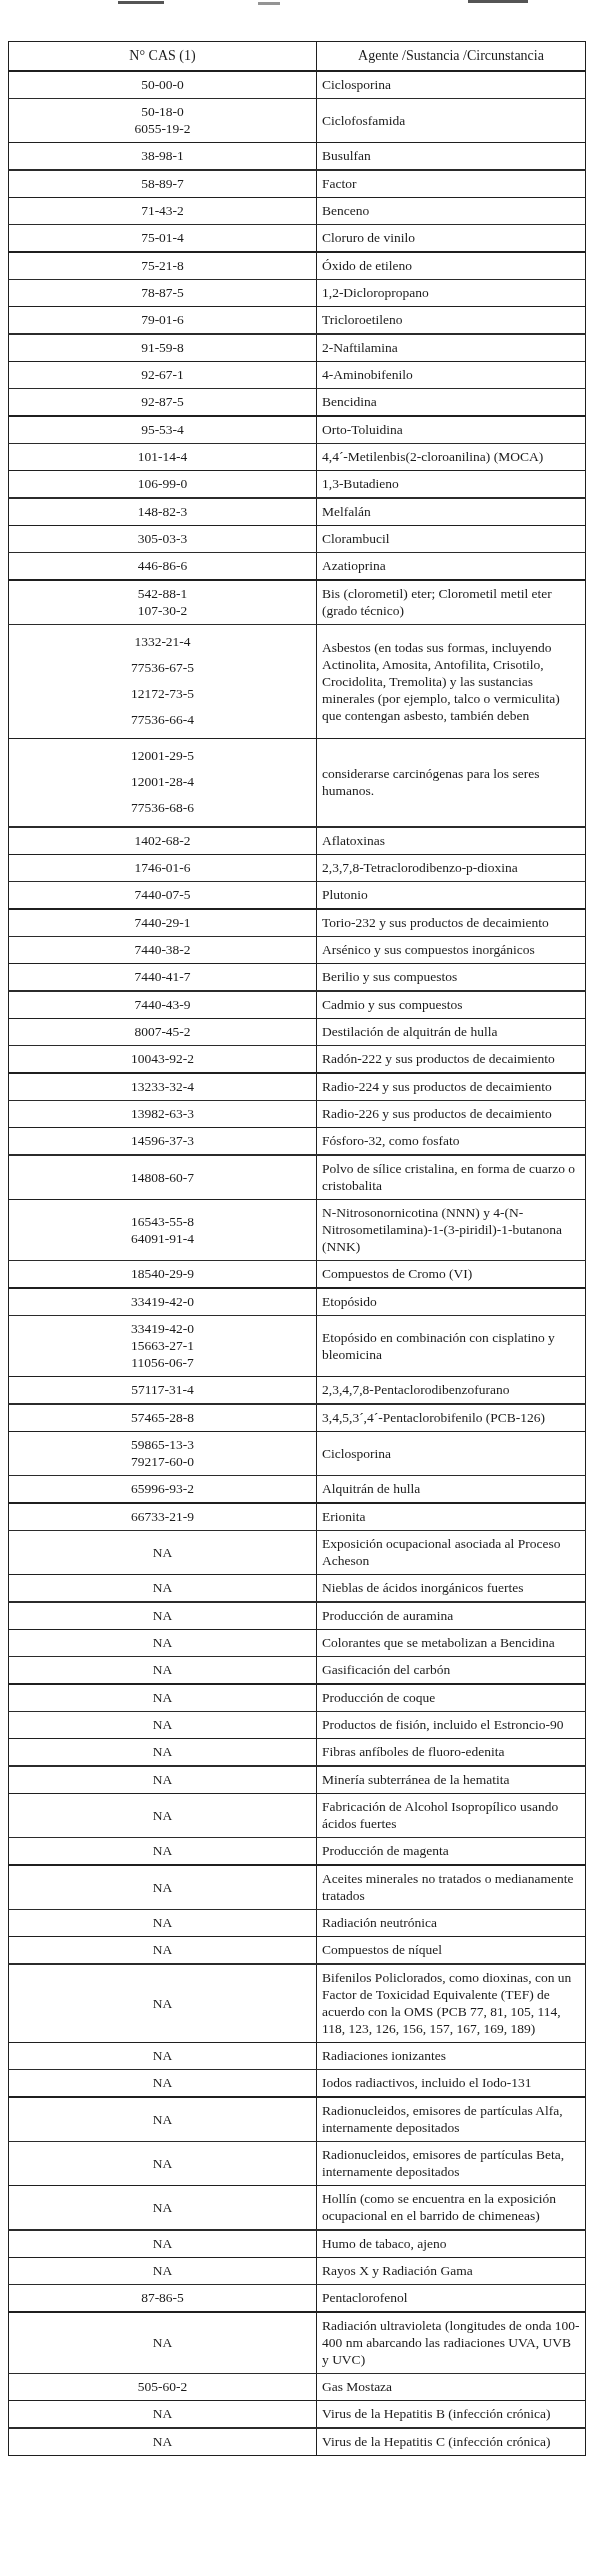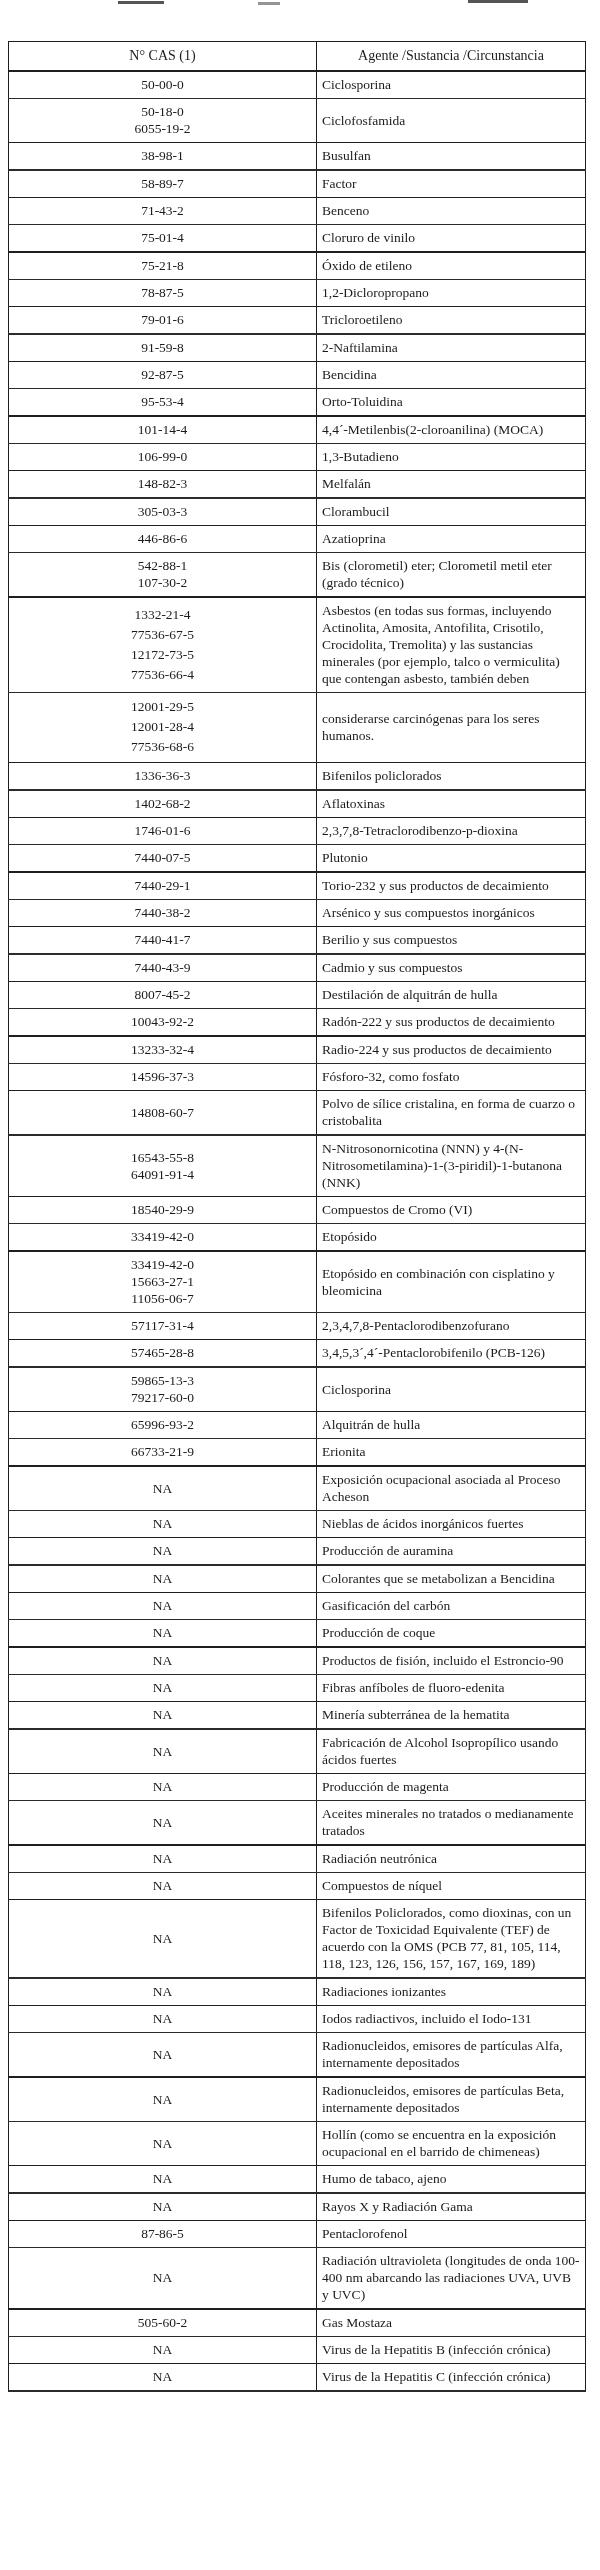--- a/index.html
+++ b/index.html
@@ -52,21 +52,21 @@
   }
   col.c-cas { width: 308px; }
   td.cas-cell {
     text-align: center;
     white-space: pre-line;
   }
   td.agent-cell {
     text-align: left;
   }
   tr.spread td.cas-cell {
-    line-height: 20px;
+    line-height: 26px;
   }
   
   .cas-table tr:nth-child(odd) td { border-bottom-color: #2b2b2b; }
   .cas-table tr:nth-child(3n) td  { border-bottom-width: 2px; }
 </style>
 </head>
 <body>
 
 <div class="page">
   <div class="scan-mark m1"></div>
@@ -120,20 +120,24 @@
         </tr>
         <tr>
           <td class="cas-cell">79-01-6</td>
           <td class="agent-cell">Tricloroetileno</td>
         </tr>
         <tr>
           <td class="cas-cell">91-59-8</td>
           <td class="agent-cell">2-Naftilamina</td>
         </tr>
         <tr>
+          <td class="cas-cell">92-67-1</td>
+          <td class="agent-cell">4-Aminobifenilo</td>
+        </tr>
+        <tr>
           <td class="cas-cell">92-87-5</td>
           <td class="agent-cell">Bencidina</td>
         </tr>
         <tr>
           <td class="cas-cell">95-53-4</td>
           <td class="agent-cell">Orto-Toluidina</td>
         </tr>
         <tr>
           <td class="cas-cell">101-14-4</td>
           <td class="agent-cell">4,4´-Metilenbis(2-cloroanilina) (MOCA)</td>
@@ -166,24 +170,20 @@
 77536-66-4</td>
           <td class="agent-cell">Asbestos (en todas sus formas, incluyendo Actinolita, Amosita, Antofilita, Crisotilo, Crocidolita, Tremolita) y las sustancias minerales (por ejemplo, talco o vermiculita) que contengan asbesto, también deben</td>
         </tr>
         <tr class="spread">
           <td class="cas-cell">12001-29-5
 12001-28-4
 77536-68-6</td>
           <td class="agent-cell">considerarse carcinógenas para los seres humanos.</td>
         </tr>
         <tr>
-          <td class="cas-cell">1336-36-3</td>
-          <td class="agent-cell">Bifenilos policlorados</td>
-        </tr>
-        <tr>
           <td class="cas-cell">1402-68-2</td>
           <td class="agent-cell">Aflatoxinas</td>
         </tr>
         <tr>
           <td class="cas-cell">1746-01-6</td>
           <td class="agent-cell">2,3,7,8-Tetraclorodibenzo-p-dioxina</td>
         </tr>
         <tr>
           <td class="cas-cell">7440-07-5</td>
           <td class="agent-cell">Plutonio</td>
@@ -208,20 +208,24 @@
           <td class="cas-cell">8007-45-2</td>
           <td class="agent-cell">Destilación de alquitrán de hulla</td>
         </tr>
         <tr>
           <td class="cas-cell">10043-92-2</td>
           <td class="agent-cell">Radón-222 y sus productos de decaimiento</td>
         </tr>
         <tr>
           <td class="cas-cell">13233-32-4</td>
           <td class="agent-cell">Radio-224 y sus productos de decaimiento</td>
+        </tr>
+        <tr>
+          <td class="cas-cell">13982-63-3</td>
+          <td class="agent-cell">Radio-226 y sus productos de decaimiento</td>
         </tr>
         <tr>
           <td class="cas-cell">14596-37-3</td>
           <td class="agent-cell">Fósforo-32, como fosfato</td>
         </tr>
         <tr>
           <td class="cas-cell">14808-60-7</td>
           <td class="agent-cell">Polvo de sílice cristalina, en forma de cuarzo o cristobalita</td>
         </tr>
         <tr>

